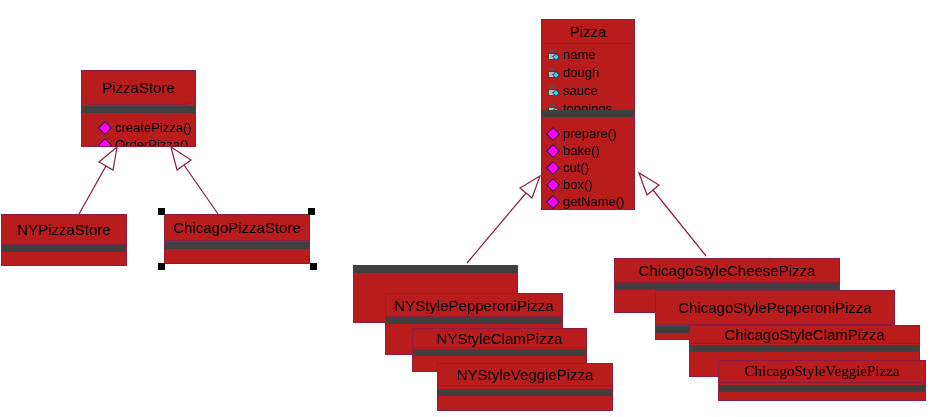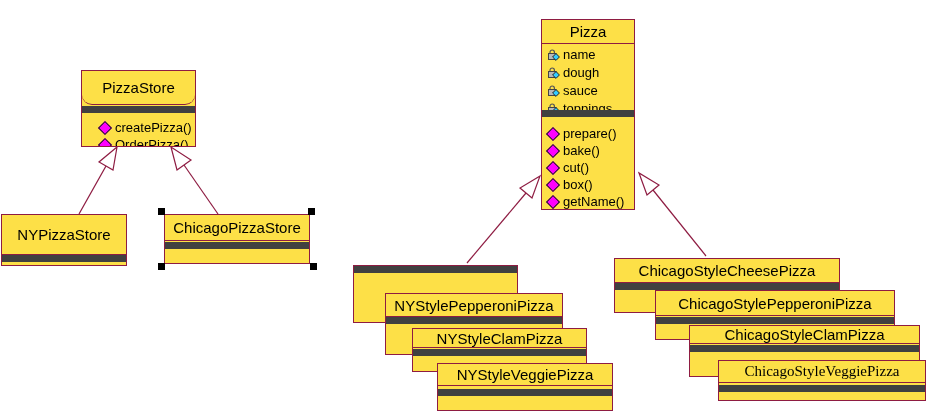--- a/index.html
+++ b/index.html
@@ -1,21 +1,21 @@
 <!DOCTYPE html>
 <html><head>
 <meta charset="utf-8">
 <style>
   html,body{margin:0;padding:0;background:#ffffff;}
   #canvas{
     position:relative;width:941px;height:417px;background:#ffffff;overflow:hidden;
     font-family:"Liberation Sans", sans-serif;color:#000;
   }
   .uml-class{
-    position:absolute;box-sizing:border-box;background:#fde047;
+    position:absolute;box-sizing:border-box;background:#b91c1c;
     border:1px solid #8E1C42;display:flex;flex-direction:column;z-index:10;
   }
   .uml-title{
     box-sizing:border-box;border-bottom:1px solid #8E1C42;
     display:flex;align-items:center;justify-content:center;
     font-size:15px;white-space:nowrap;overflow:hidden;
   }
   .uml-attrs{box-sizing:border-box;border-bottom:7px solid #404040;overflow:hidden;}
   .uml-ops{box-sizing:border-box;flex:1;overflow:hidden;}
   .member{display:flex;align-items:center;height:17px;padding-left:4px;font-size:13px;white-space:nowrap;}
@@ -64,21 +64,21 @@
         <span>createPizza()</span>
       </div>
       <div class="member">
         <span class="mdiamond"></span>
         <span>OrderPizza()</span>
       </div>
     </div>
   </div>
 
   <div class="uml-class" style="left:1px;top:214px;width:126px;height:52px;">
-    <div class="uml-title" style="height:40px;">NYPizzaStore</div>
+    <div class="uml-title" style="height:30px;">NYPizzaStore</div>
     <div class="uml-attrs" style="height:7px;"></div>
     <div class="uml-ops"></div>
   </div>
 
   <div class="uml-class" style="left:164px;top:214px;width:146px;height:50px;">
     <div class="uml-title" style="height:26px;">ChicagoPizzaStore</div>
     <div class="uml-attrs" style="height:8px;"></div>
     <div class="uml-ops"></div>
   </div>
   <div>
@@ -167,21 +167,21 @@
     <div class="uml-attrs" style="height:10px;"></div>
     <div class="uml-ops"></div>
   </div>
 
   <div class="uml-class z11" style="left:614px;top:258px;width:226px;height:55px;">
     <div class="uml-title" style="height:24px;">ChicagoStyleCheesePizza</div>
     <div class="uml-attrs" style="height:7px;"></div>
     <div class="uml-ops"></div>
   </div>
   <div class="uml-class z12" style="left:655px;top:290px;width:240px;height:50px;">
-    <div class="uml-title" style="height:25px;">ChicagoStylePepperoniPizza</div>
+    <div class="uml-title" style="height:34px;">ChicagoStylePepperoniPizza</div>
     <div class="uml-attrs" style="height:8px;"></div>
     <div class="uml-ops"></div>
   </div>
   <div class="uml-class z13" style="left:689px;top:325px;width:231px;height:52px;">
     <div class="uml-title" style="height:18px;">ChicagoStyleClamPizza</div>
     <div class="uml-attrs" style="height:8px;"></div>
     <div class="uml-ops"></div>
   </div>
   <div class="uml-class z14" style="left:718px;top:360px;width:208px;height:41px;">
     <div class="uml-title" style="height:22px;font-family:Liberation Serif, serif;">ChicagoStyleVeggiePizza</div>

